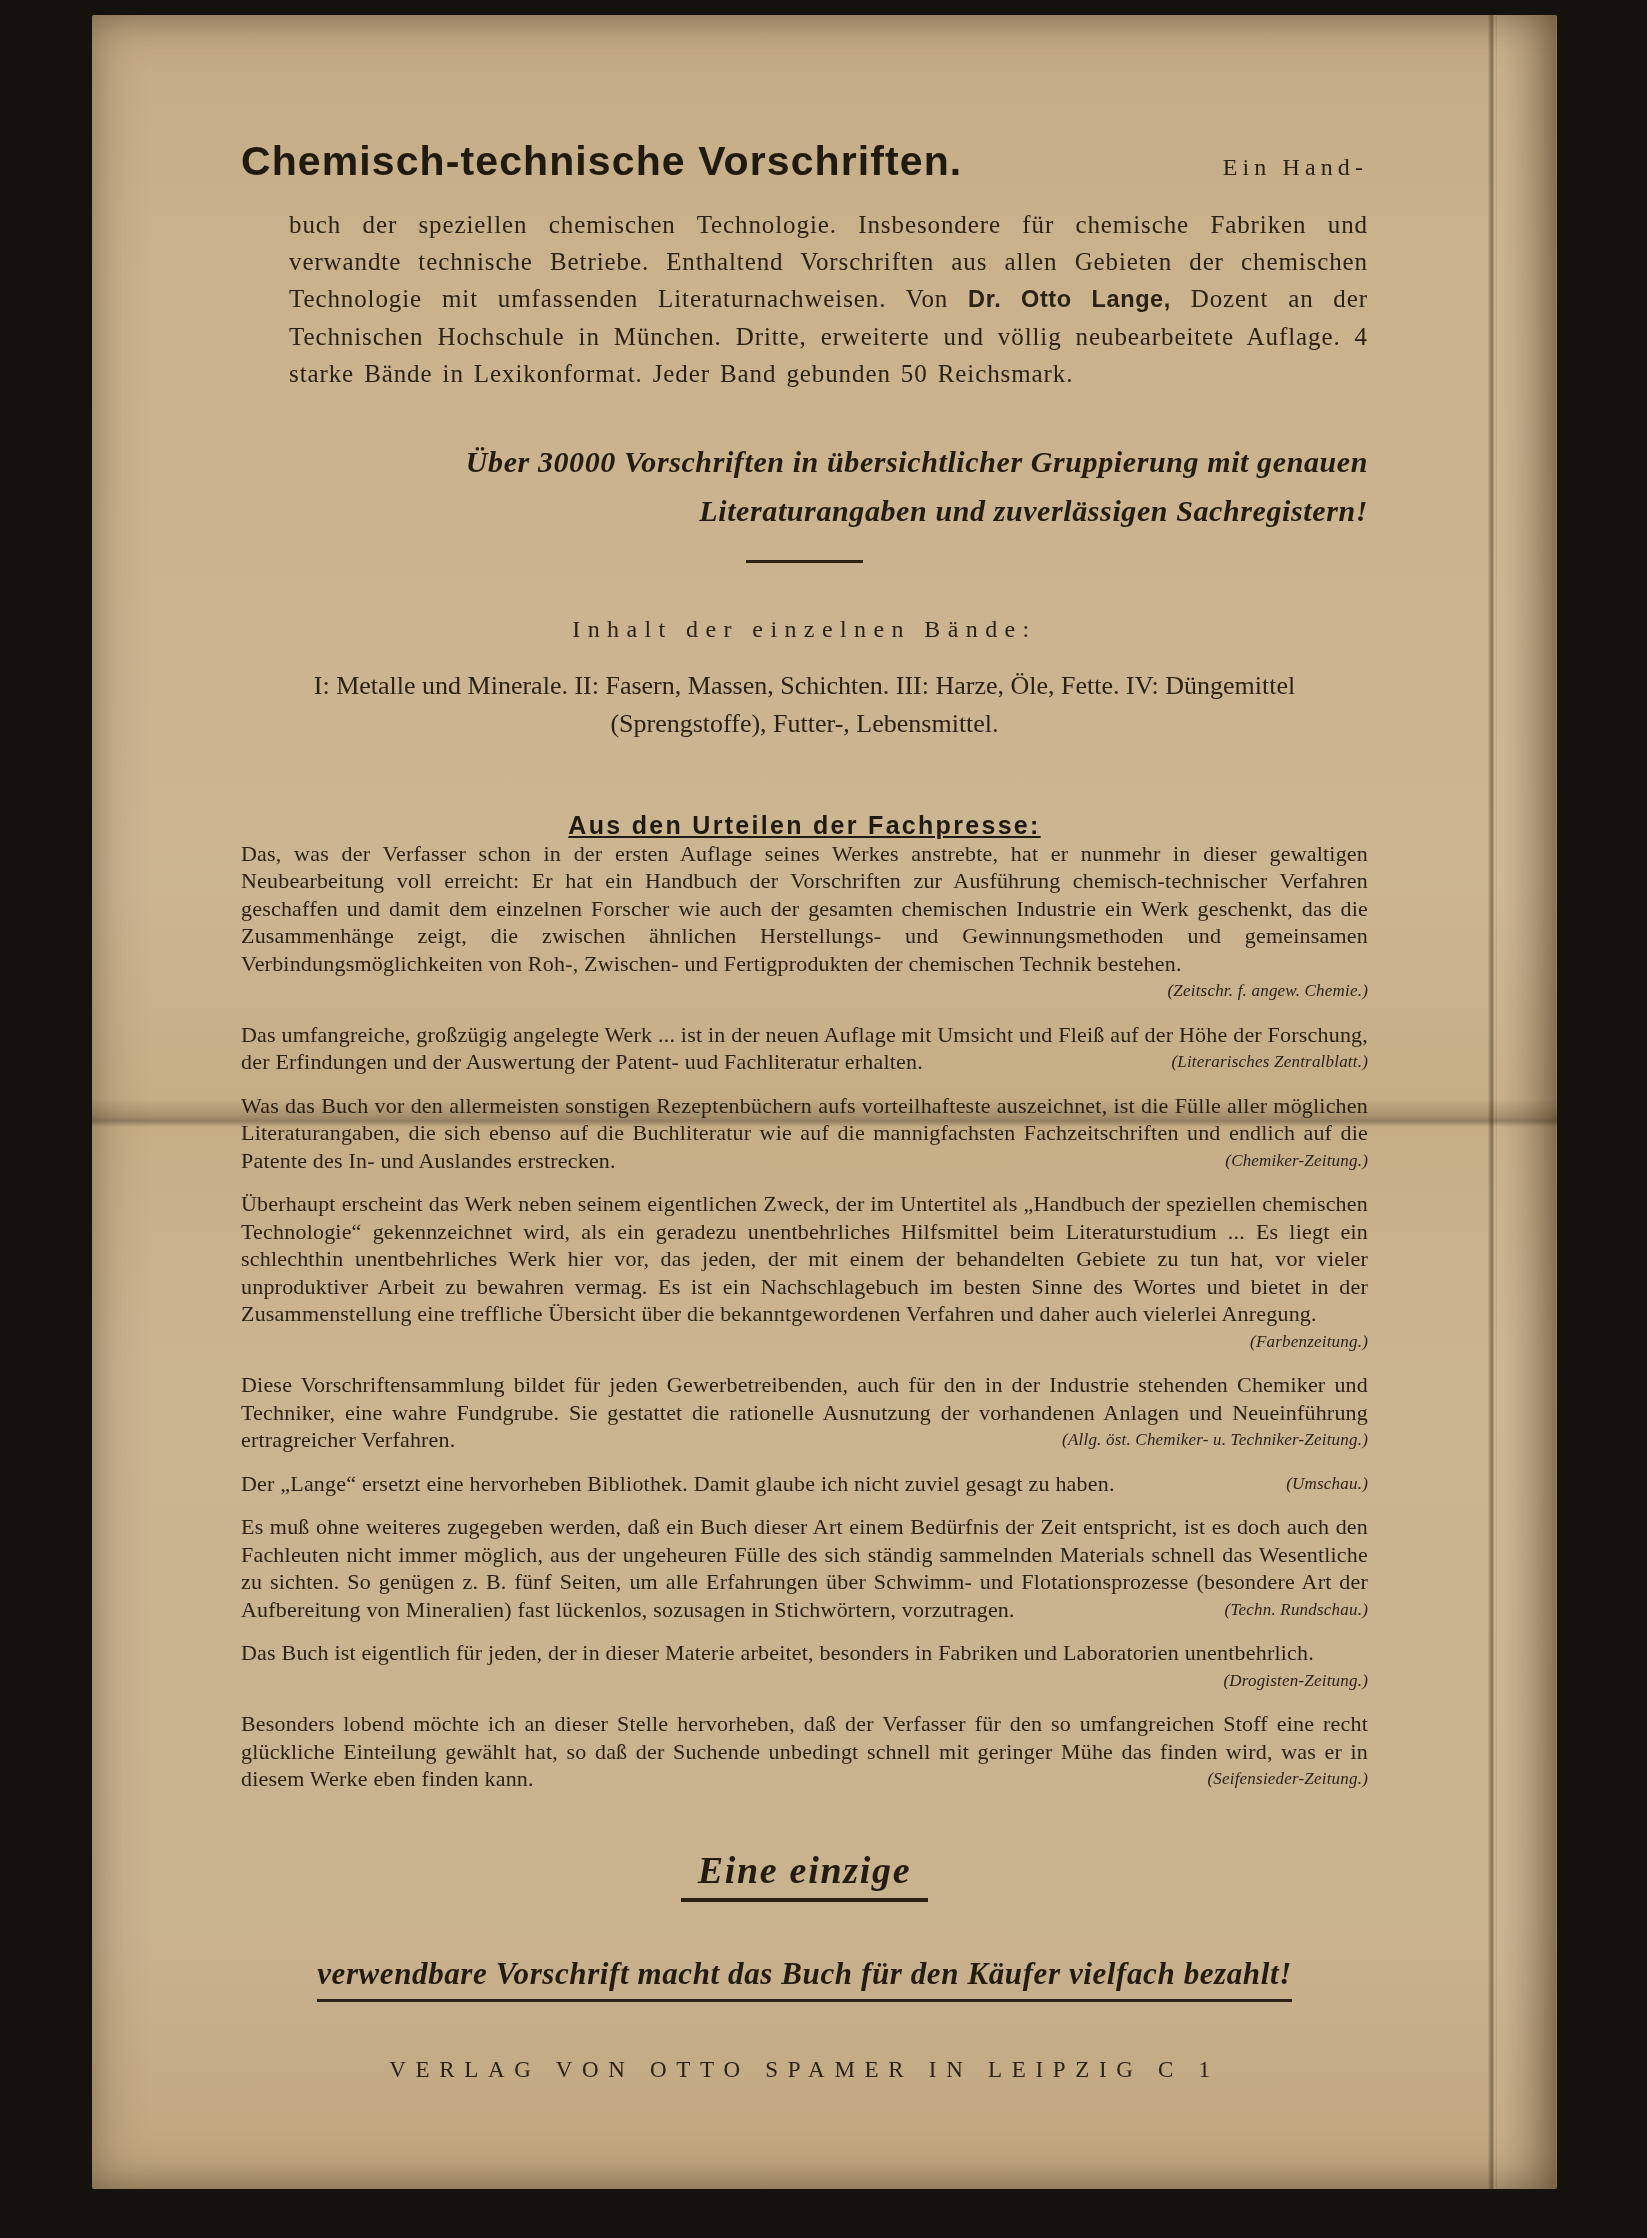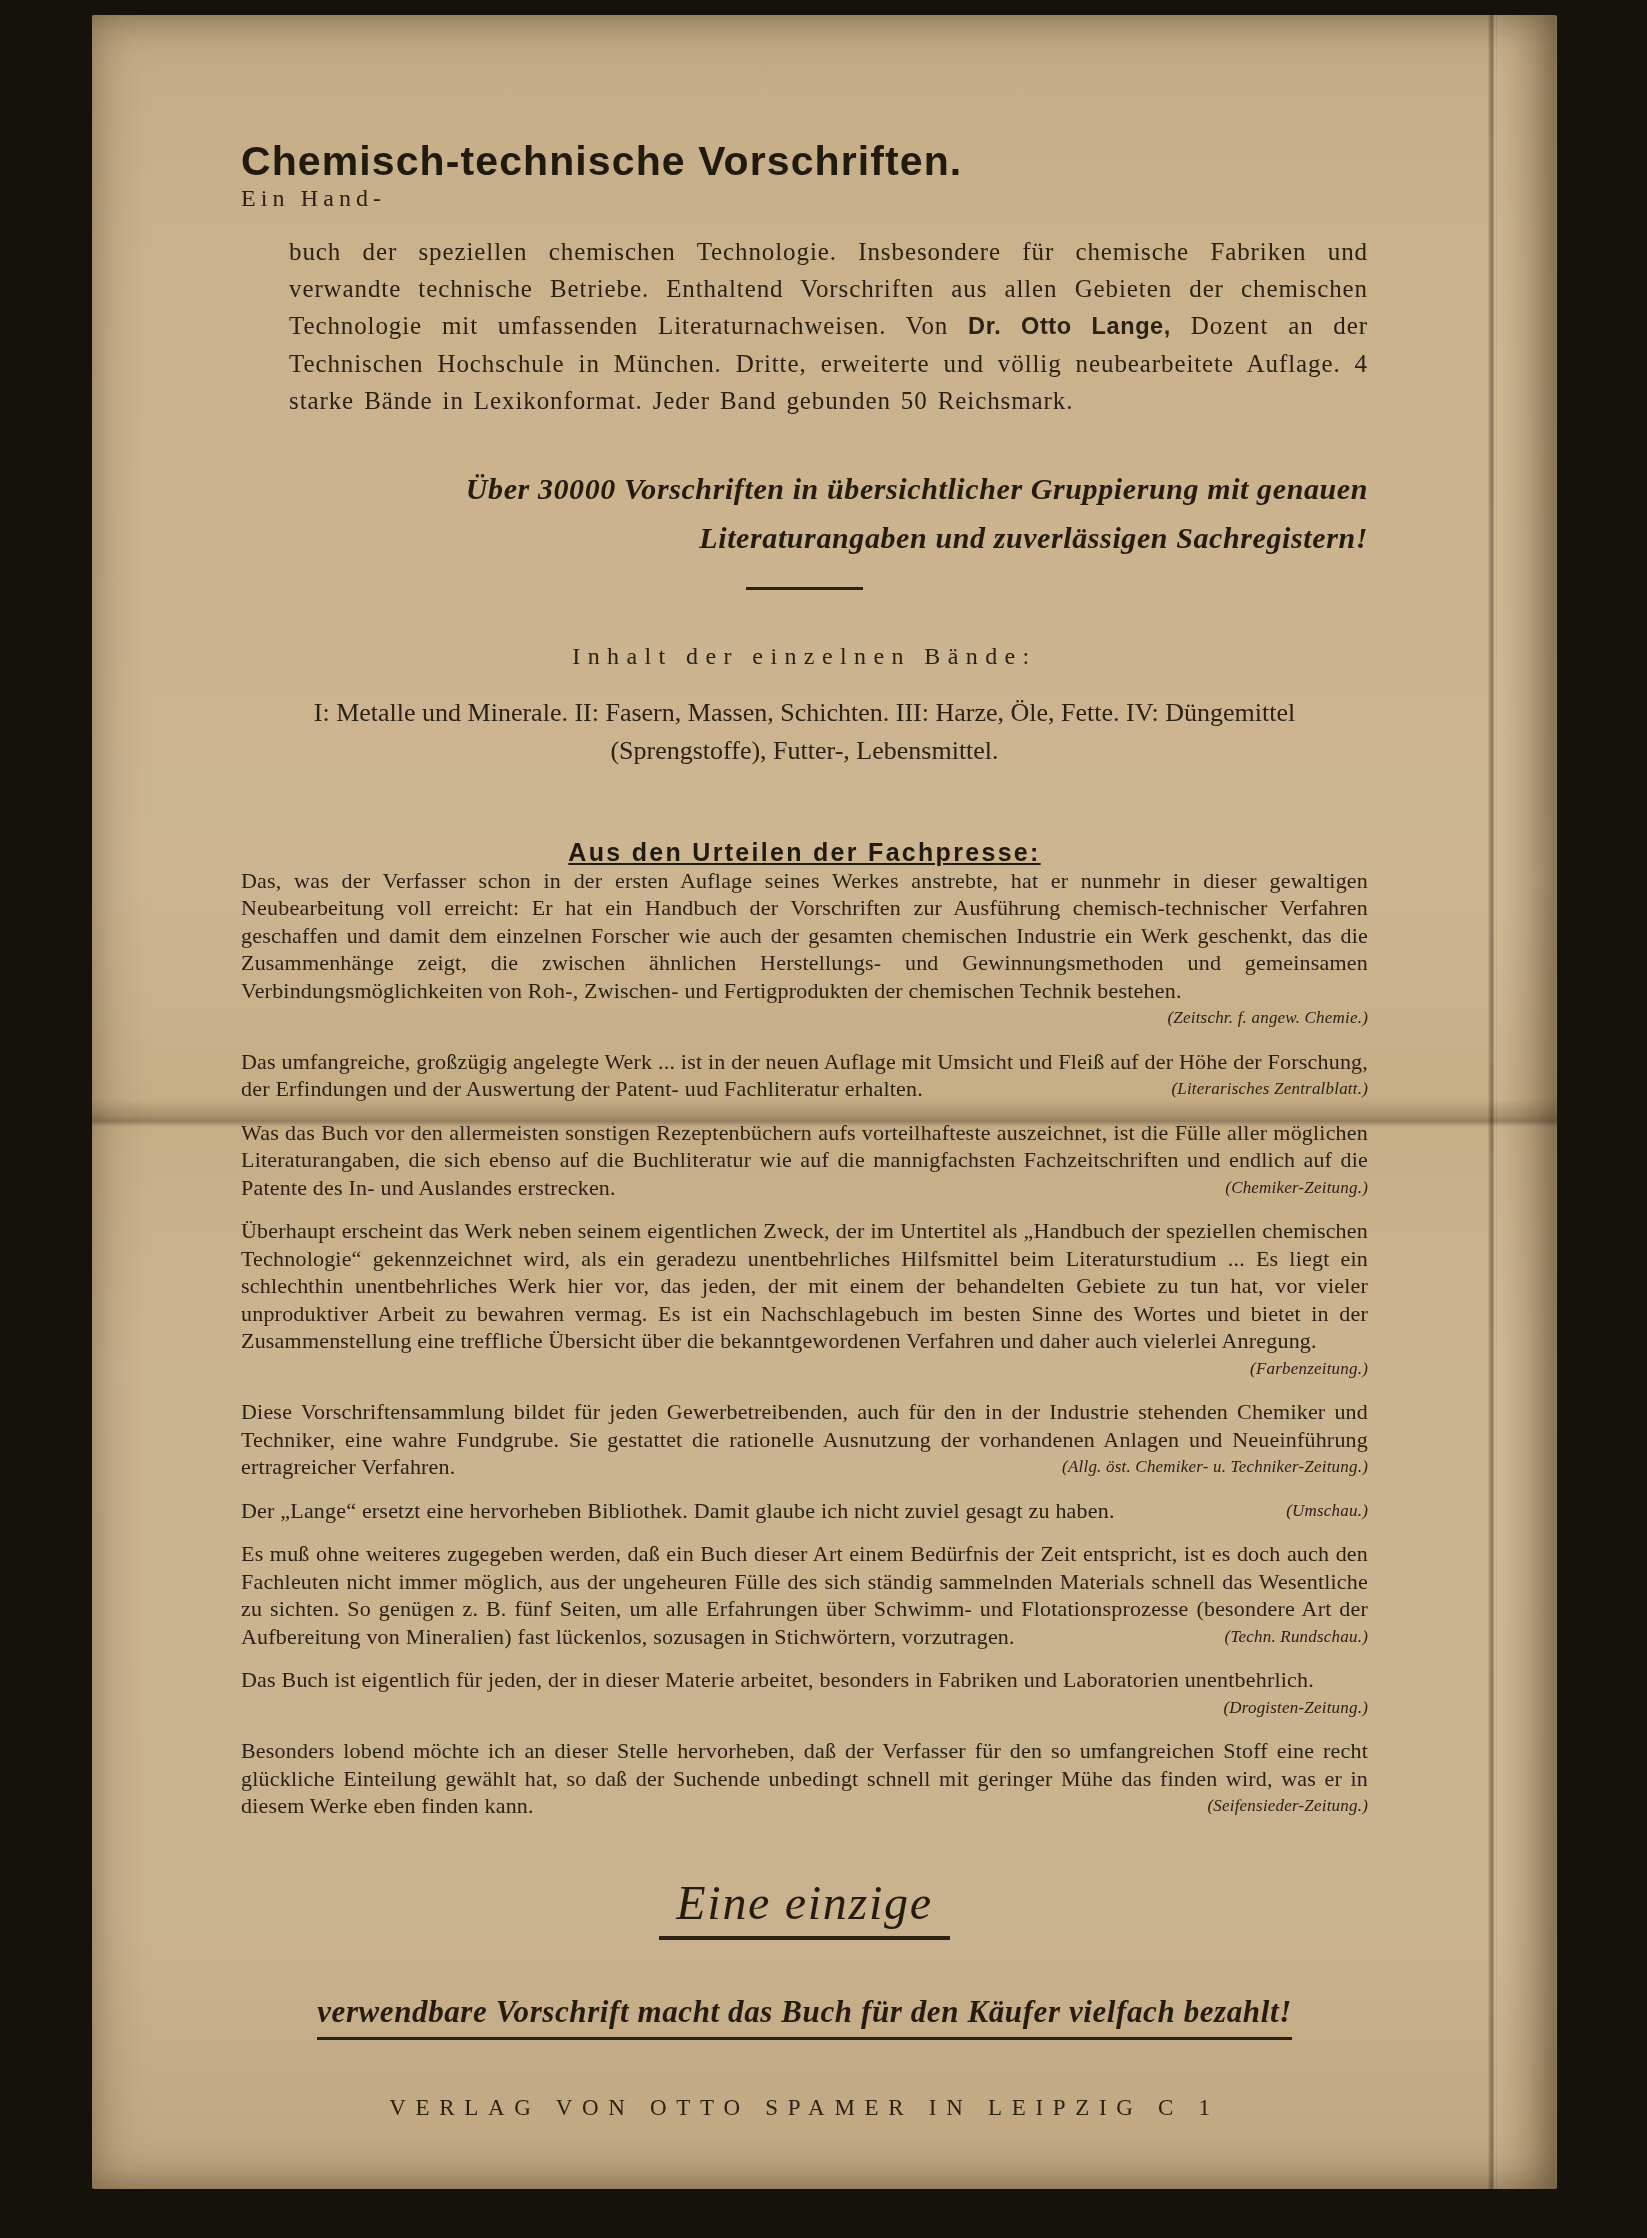--- a/index.html
+++ b/index.html
@@ -59,21 +59,20 @@
     position: relative;
     z-index: 2;
     padding: 123px 189px 0 149px;
   }
   
   .title-row {
     display: flex;
     align-items: baseline;
     justify-content: space-between;
     margin-bottom: 20.6px;
-    flex-direction: column;
   }
   .book-title {
     font-family: "Liberation Sans", "DejaVu Sans", sans-serif;
     font-weight: 700;
     font-size: 41px;
     letter-spacing: 1.1px;
     color: #211a10;
     white-space: nowrap;
   }
   .title-suffix {
@@ -150,23 +149,23 @@
   .review-source {
     float: right;
     font-style: italic;
     font-size: 17px;
     padding-left: 23px;
   }
   
   .closing-1-wrap { text-align: center; margin-top: 55px; }
   .closing-1 {
     display: inline-block;
-    font-weight: 400;
-    font-style: italic;
-    font-size: 48px;
+    font-weight: 700;
+    font-style: italic;
+    font-size: 38px;
     letter-spacing: 1.7px;
     padding: 0 17px 6.9px;
     border-bottom: 4px solid #2b2215;
     color: #241c10;
   }
   .closing-2-wrap { text-align: center; margin-top: 42px; }
   .closing-2 {
     display: inline-block;
     font-weight: 700;
     font-style: italic;

